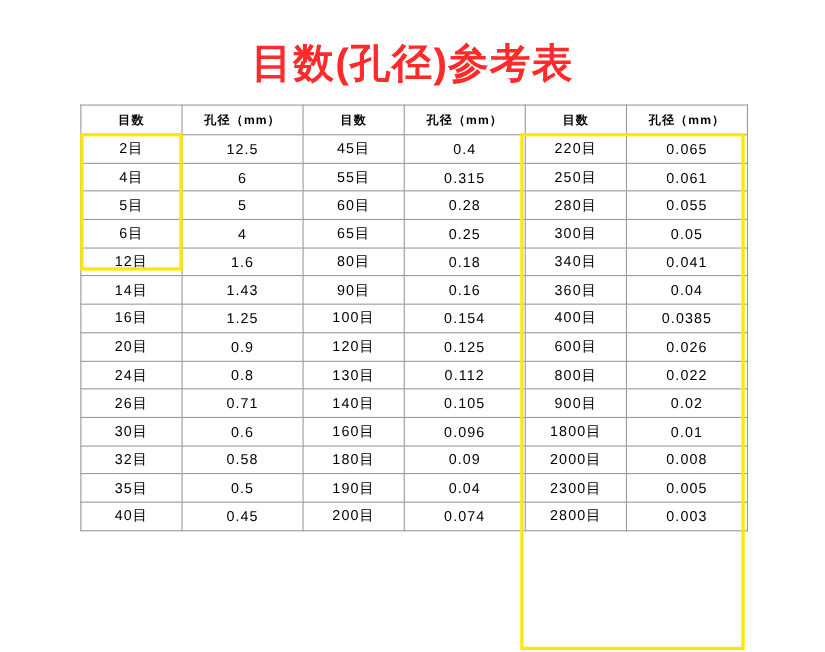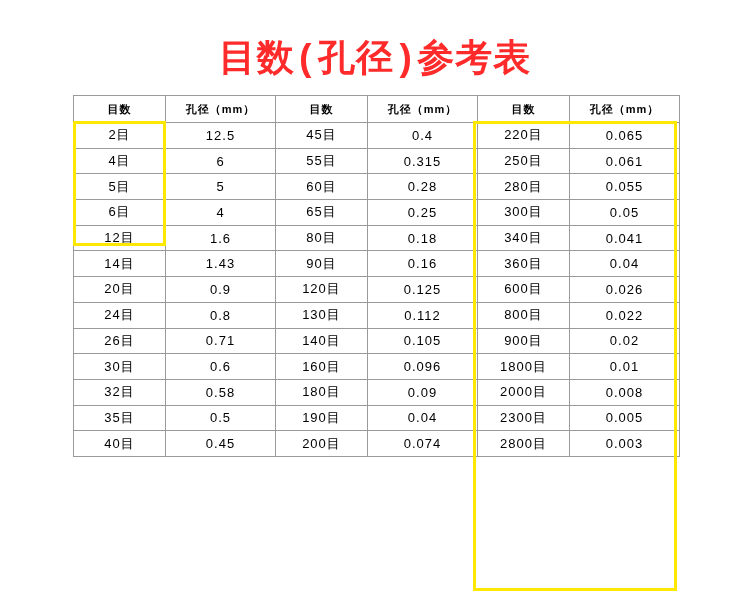--- a/index.html
+++ b/index.html
@@ -10,21 +10,21 @@
   body {
     width: 750px;
     height: 593px;
     font-family: "Liberation Sans", sans-serif;
     position: relative;
     overflow: hidden;
   }
   .page-title {
     text-align: center;
     color: #ff2a2a;
-    font-family: Liberation Mono, monospace;
+    font-family: Liberation Sans, sans-serif;
     font-weight: bold;
     font-size: 37px;
     letter-spacing: 1px;
     margin: 0;
     padding-top: 33px;
     padding-bottom: 12px;
   }
   .table-wrap {
     position: relative;
     width: 604px;
@@ -142,20 +142,28 @@
         </tr>
         <tr>
           <td>14目</td>
           <td>1.43</td>
           <td>90目</td>
           <td>0.16</td>
           <td>360目</td>
           <td>0.04</td>
         </tr>
         <tr>
+          <td>16目</td>
+          <td>1.25</td>
+          <td>100目</td>
+          <td>0.154</td>
+          <td>400目</td>
+          <td>0.0385</td>
+        </tr>
+        <tr>
           <td>20目</td>
           <td>0.9</td>
           <td>120目</td>
           <td>0.125</td>
           <td>600目</td>
           <td>0.026</td>
         </tr>
         <tr>
           <td>24目</td>
           <td>0.8</td>

